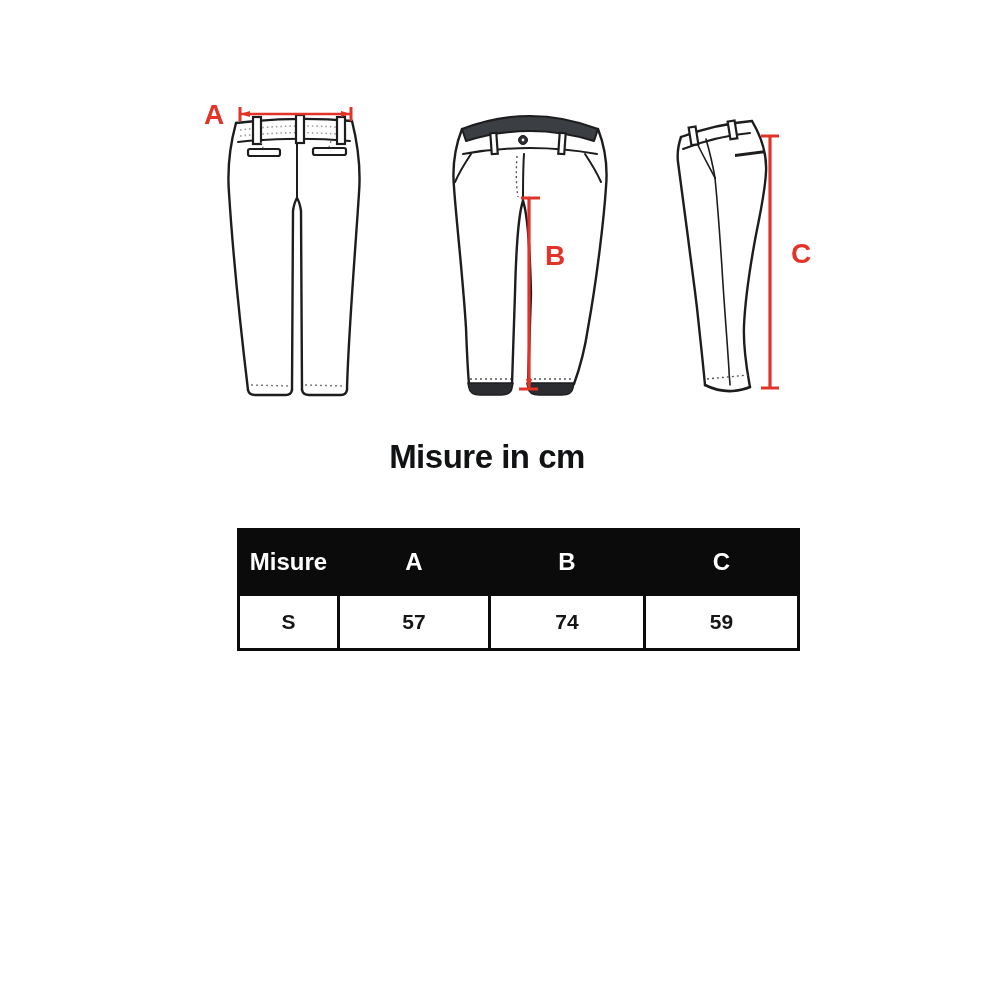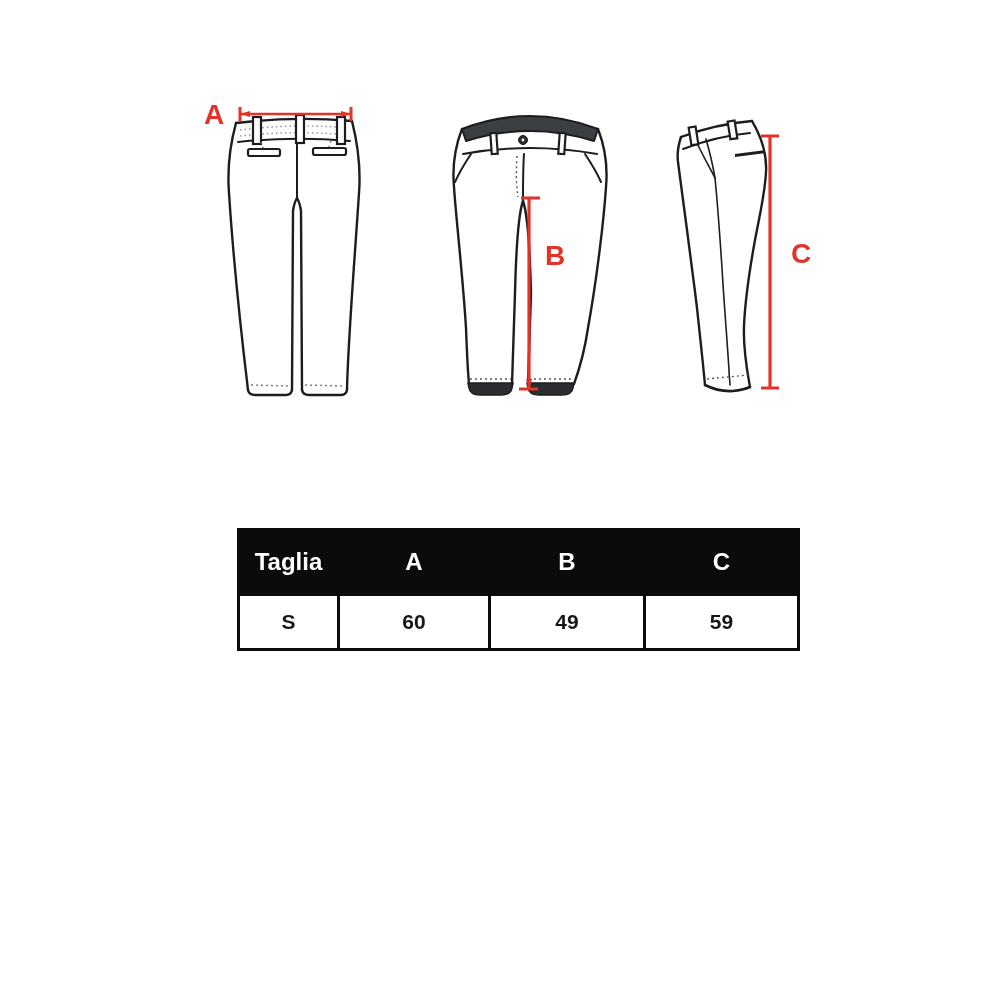--- a/index.html
+++ b/index.html
@@ -171,39 +171,40 @@
       <path d="M770,136 L770,388" stroke-width="3.2" fill="none"></path>
       <path d="M761,136 L779,136" stroke-width="3" fill="none"></path>
       <path d="M761,388 L779,388" stroke-width="3" fill="none"></path>
     </g>
   </svg>
 
   <div class="measure-label" style="left:204px; top:101px;">A</div>
   <div class="measure-label" style="left:545px; top:242px;">B</div>
   <div class="measure-label" style="left:791px; top:240px;">C</div>
 
+  <div class="page-title">Misure in cm</div>
 
   <table class="size-table">
     <colgroup>
       <col style="width:100px">
       <col style="width:151px">
       <col style="width:155px">
       <col style="width:154px">
     </colgroup>
     <thead>
       <tr>
-        <th>Taglia</th>
+        <th>Misure</th>
         <th>A</th>
         <th>B</th>
         <th>C</th>
       </tr>
     </thead>
     <tbody>
       <tr>
         <td>S</td>
-        <td>60</td>
-        <td>49</td>
+        <td>57</td>
+        <td>74</td>
         <td>59</td>
       </tr>
     </tbody>
   </table>
 
 </div>
 
 </body></html>

